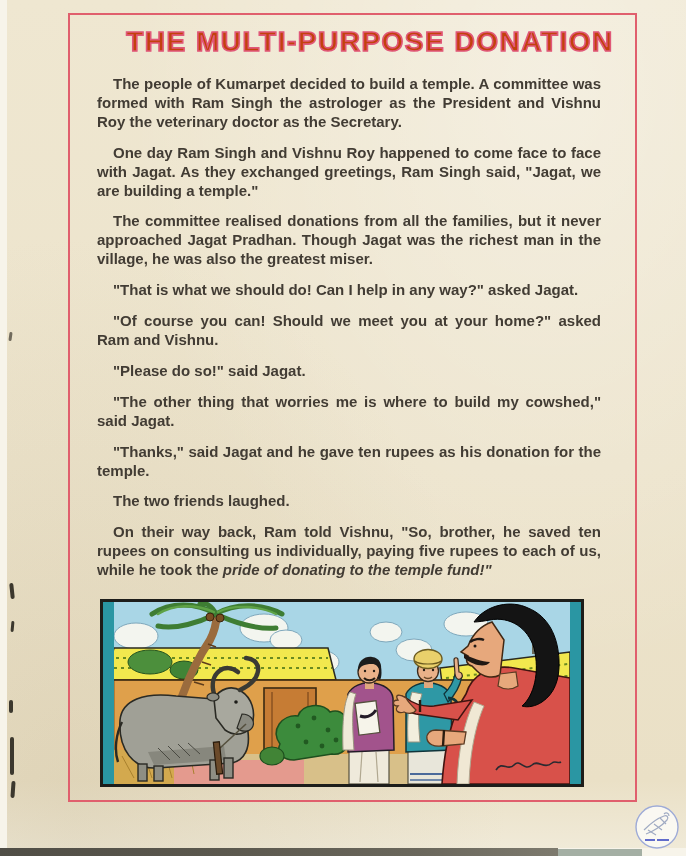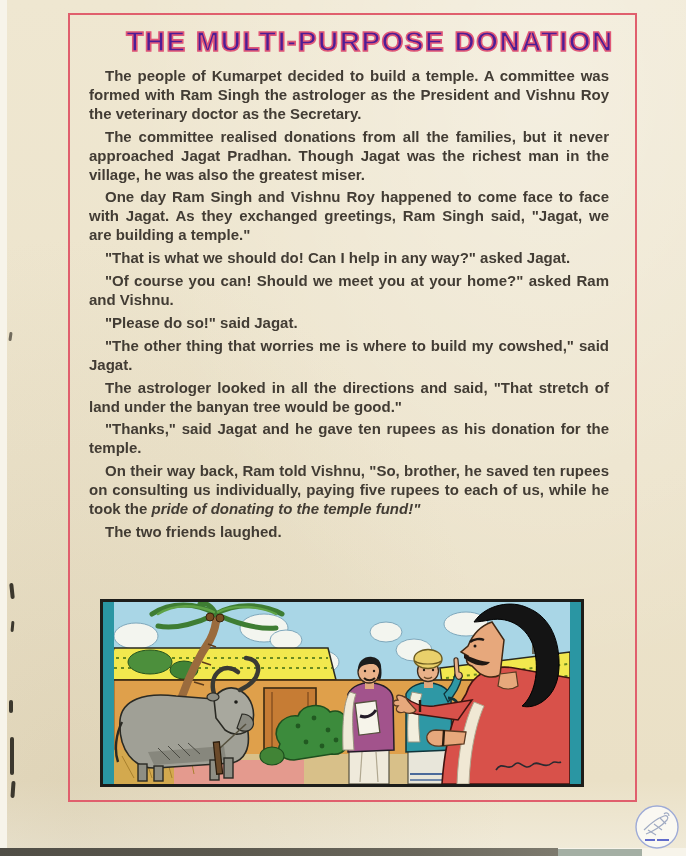--- a/index.html
+++ b/index.html
@@ -16,32 +16,32 @@
       linear-gradient(180deg,#efe7d1 0%,#ece3cb 55%,#eae0c6 92%,#f0ead8 100%);
   }
   .pink-border{
     position:absolute;left:68px;top:13px;width:565px;height:785px;
     border:2px solid #e05f6d;
   }
   .page-title{
     position:absolute;left:106px;top:26px;width:528px;
     text-align:center;
     font-size:28px;font-weight:bold;letter-spacing:1.5px;
-    color:#4c1d95;
+    color:#c2410c;
     -webkit-text-stroke:1.6px #e05878;
     text-shadow:0 0 1px #e05878;
     white-space:nowrap;
   }
   .body-text{
     position:absolute;left:85px;top:63px;width:528px;
     font-size:15px;line-height:18.9px;font-weight:bold;
     color:#423c34;
     text-align:justify;
   }
-  .body-text p{margin:4px;text-indent:16px;}
+  .body-text p{margin:12px;text-indent:16px;}
   .body-text em{font-style:italic;}
   .illustration{
     position:absolute;left:100px;top:599px;width:484px;height:188px;
     border:3px solid #1d1d1a;background:#a9d6e6;box-sizing:border-box;
   }
   .teal-bar{
     position:absolute;top:0;bottom:0;width:11px;background:#2a96a3;
   }
   .teal-bar.left{left:0;border-right:2px solid #16555e;}
   .teal-bar.right{right:0;border-left:2px solid #16555e;}
@@ -68,30 +68,29 @@
 <div class="binding-mark" style="left:9px;top:700px;width:4px;height:13px"></div>
 <div class="binding-mark" style="left:10px;top:737px;width:4px;height:38px"></div>
 <div class="binding-mark" style="left:11px;top:781px;width:4px;height:17px;transform:rotate(4deg)"></div>
 
 <div class="pink-border"></div>
 
 <div class="page-title">THE MULTI-PURPOSE DONATION</div>
 
 <div class="body-text">
   <p>The people of Kumarpet decided to build a temple. A committee was formed with Ram Singh the astrologer as the President and Vishnu Roy the veterinary doctor as the Secretary.</p>
+  <p>One day Ram Singh and Vishnu Roy happened to come face to face with Jagat. As they exchanged greetings, Ram Singh said, "Jagat, we are building a temple."</p>
   <p>The committee realised donations from all the families, but it never approached Jagat Pradhan. Though Jagat was the richest man in the village, he was also the greatest miser.</p>
-  <p>One day Ram Singh and Vishnu Roy happened to come face to face with Jagat. As they exchanged greetings, Ram Singh said, "Jagat, we are building a temple."</p>
   <p>"That is what we should do! Can I help in any way?" asked Jagat.</p>
   <p>"Of course you can! Should we meet you at your home?" asked Ram and Vishnu.</p>
   <p>"Please do so!" said Jagat.</p>
   <p>"The other thing that worries me is where to build my cowshed," said Jagat.</p>
-  <p>The astrologer looked in all the directions and said, "That stretch of land under the banyan tree would be good."</p>
   <p>"Thanks," said Jagat and he gave ten rupees as his donation for the temple.</p>
+  <p>The two friends laughed.</p>
   <p><span>On their way back, Ram told Vishnu, "So, brother, he saved ten rupees on consulting us individually, paying five rupees to each of us, while he took the </span><em>pride of donating to the temple fund!"</em></p>
-  <p>The two friends laughed.</p>
 </div>
 
 <div class="illustration">
   <div class="teal-bar left"></div>
   <div class="teal-bar right"></div>
   <svg class="scene" viewBox="0 0 456 182">
 
     <rect x="0" y="0" width="456" height="182" fill="#a9d6e6"></rect>
 
     <g fill="#f3f5ef" stroke="#7fa8bc" stroke-width="1">

